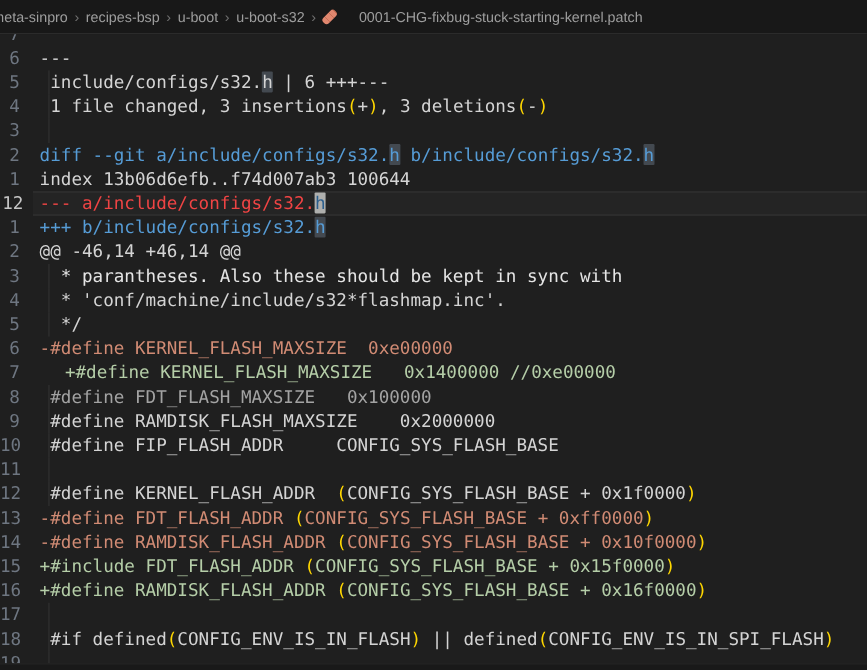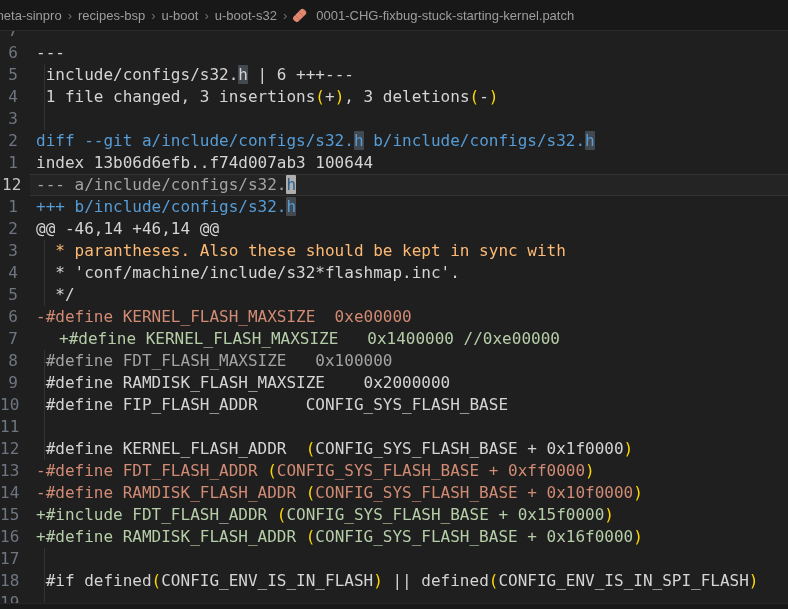--- a/index.html
+++ b/index.html
@@ -11,21 +11,21 @@
   
   .breadcrumb-bar{
     position:absolute;top:0;left:0;right:0;height:30px;
     background:#181818;border-bottom:1px solid #2b2b2b;
     display:flex;align-items:center;
     font-family:"Liberation Sans", sans-serif;font-size:13px;color:#9d9d9d;
     white-space:nowrap;overflow:hidden;z-index:5;
   }
   .crumb{display:inline-block;}
   .crumb-sep{color:#6f6f6f;margin:0 6px;font-size:13px;}
-  .file-crumb{display:flex;align-items:center;gap:10px;}
+  .file-crumb{display:flex;align-items:center;gap:20px;}
   .patch-icon{
     width:13px;height:13px;position:relative;display:inline-block;flex:none;
   }
   .patch-icon .band{
     position:absolute;left:-1px;top:3.5px;width:15px;height:6.5px;border-radius:3px;
     transform:rotate(-45deg);
     background:repeating-linear-gradient(90deg,#e0876f 0 4px,#c96f55 4px 5px);
   }
   
   .editor{
@@ -85,24 +85,24 @@
 
 <div class="editor">
   <div class="code-scroll" id="code-area">
       <div class="row"><div class="gutter">7</div><pre class="code-text"></pre></div>
       <div class="row"><div class="gutter">6</div><pre class="code-text"><span class="seg" style="color: rgb(212, 212, 212);">---</span></pre></div>
       <div class="row"><div class="indent-guide"></div><div class="gutter">5</div><pre class="code-text"><span class="seg" style="color: rgb(212, 212, 212);"> include/configs/s32.</span><span class="seg match" style="color: rgb(212, 212, 212);">h</span><span class="seg" style="color: rgb(212, 212, 212);"> | 6 +++---</span></pre></div>
       <div class="row"><div class="indent-guide"></div><div class="gutter">4</div><pre class="code-text"><span class="seg" style="color: rgb(212, 212, 212);"> 1 file changed, 3 insertions</span><span class="seg" style="color: rgb(255, 215, 0);">(</span><span class="seg" style="color: rgb(212, 212, 212);">+</span><span class="seg" style="color: rgb(255, 215, 0);">)</span><span class="seg" style="color: rgb(212, 212, 212);">, 3 deletions</span><span class="seg" style="color: rgb(255, 215, 0);">(</span><span class="seg" style="color: rgb(212, 212, 212);">-</span><span class="seg" style="color: rgb(255, 215, 0);">)</span></pre></div>
       <div class="row"><div class="indent-guide"></div><div class="gutter">3</div><pre class="code-text"></pre></div>
       <div class="row"><div class="gutter">2</div><pre class="code-text"><span class="seg" style="color: rgb(86, 156, 214);">diff --git a/include/configs/s32.</span><span class="seg match" style="color: rgb(86, 156, 214);">h</span><span class="seg" style="color: rgb(86, 156, 214);"> b/include/configs/s32.</span><span class="seg match" style="color: rgb(86, 156, 214);">h</span></pre></div>
       <div class="row"><div class="gutter">1</div><pre class="code-text"><span class="seg" style="color: rgb(212, 212, 212);">index 13b06d6efb..f74d007ab3 100644</span></pre></div>
-      <div class="row current"><div class="line-highlight"></div><div class="gutter">12</div><pre class="code-text"><span class="seg" style="color: #a3a3a3;">--- a/include/configs/s32.</span><span class="seg cursor" style="color: rgb(86, 156, 214);">h</span></pre></div>
+      <div class="row current"><div class="line-highlight"></div><div class="gutter">12</div><pre class="code-text"><span class="seg" style="color: #ef4444;">--- a/include/configs/s32.</span><span class="seg cursor" style="color: rgb(86, 156, 214);">h</span></pre></div>
       <div class="row"><div class="gutter">1</div><pre class="code-text"><span class="seg" style="color: rgb(86, 156, 214);">+++ b/include/configs/s32.</span><span class="seg match" style="color: rgb(86, 156, 214);">h</span></pre></div>
       <div class="row"><div class="gutter">2</div><pre class="code-text"><span class="seg" style="color: rgb(212, 212, 212); text-align: center;">@@ -46,14 +46,14 @@</span></pre></div>
-      <div class="row"><div class="indent-guide"></div><div class="gutter">3</div><pre class="code-text"><span class="seg" style="color: #fdba74; margin-top: 40px;">  * parantheses. Also these should be kept in sync with</span></pre></div>
+      <div class="row"><div class="indent-guide"></div><div class="gutter">3</div><pre class="code-text"><span class="seg" style="color: #e5e5e5; margin-top: 40px;">  * parantheses. Also these should be kept in sync with</span></pre></div>
       <div class="row"><div class="indent-guide"></div><div class="gutter">4</div><pre class="code-text"><span class="seg" style="color: rgb(212, 212, 212);">  * 'conf/machine/include/s32*flashmap.inc'.</span></pre></div>
       <div class="row"><div class="indent-guide"></div><div class="gutter">5</div><pre class="code-text"><span class="seg" style="color: rgb(212, 212, 212);">  */</span></pre></div>
       <div class="row"><div class="gutter">6</div><pre class="code-text"><span class="seg" style="color: rgb(209, 139, 116);">-#define KERNEL_FLASH_MAXSIZE  0xe00000</span></pre></div>
       <div class="row"><div class="gutter">7</div><pre class="code-text"><span class="seg" style="color: rgb(181, 206, 168); margin-left: 23px;">+#define KERNEL_FLASH_MAXSIZE   0x1400000 //0xe00000</span></pre></div>
       <div class="row"><div class="indent-guide"></div><div class="gutter">8</div><pre class="code-text"><span class="seg" style="color: #a3a3a3;"> #define FDT_FLASH_MAXSIZE   0x100000</span></pre></div>
       <div class="row"><div class="indent-guide"></div><div class="gutter">9</div><pre class="code-text"><span class="seg" style="color: rgb(212, 212, 212);"> #define RAMDISK_FLASH_MAXSIZE    0x2000000</span></pre></div>
       <div class="row"><div class="indent-guide"></div><div class="gutter">10</div><pre class="code-text"><span class="seg" style="color: rgb(212, 212, 212);"> #define FIP_FLASH_ADDR     CONFIG_SYS_FLASH_BASE</span></pre></div>
       <div class="row"><div class="indent-guide"></div><div class="gutter">11</div><pre class="code-text"></pre></div>
       <div class="row"><div class="indent-guide"></div><div class="gutter">12</div><pre class="code-text"><span class="seg" style="color: rgb(212, 212, 212);"> #define KERNEL_FLASH_ADDR  </span><span class="seg" style="color: rgb(255, 215, 0);">(</span><span class="seg" style="color: rgb(212, 212, 212);">CONFIG_SYS_FLASH_BASE + 0x1f0000</span><span class="seg" style="color: rgb(255, 215, 0);">)</span></pre></div>
       <div class="row"><div class="gutter">13</div><pre class="code-text"><span class="seg" style="color: rgb(209, 139, 116);">-#define FDT_FLASH_ADDR </span><span class="seg" style="color: rgb(255, 215, 0);">(</span><span class="seg" style="color: rgb(209, 139, 116);">CONFIG_SYS_FLASH_BASE + 0xff0000</span><span class="seg" style="color: rgb(255, 215, 0);">)</span></pre></div>

